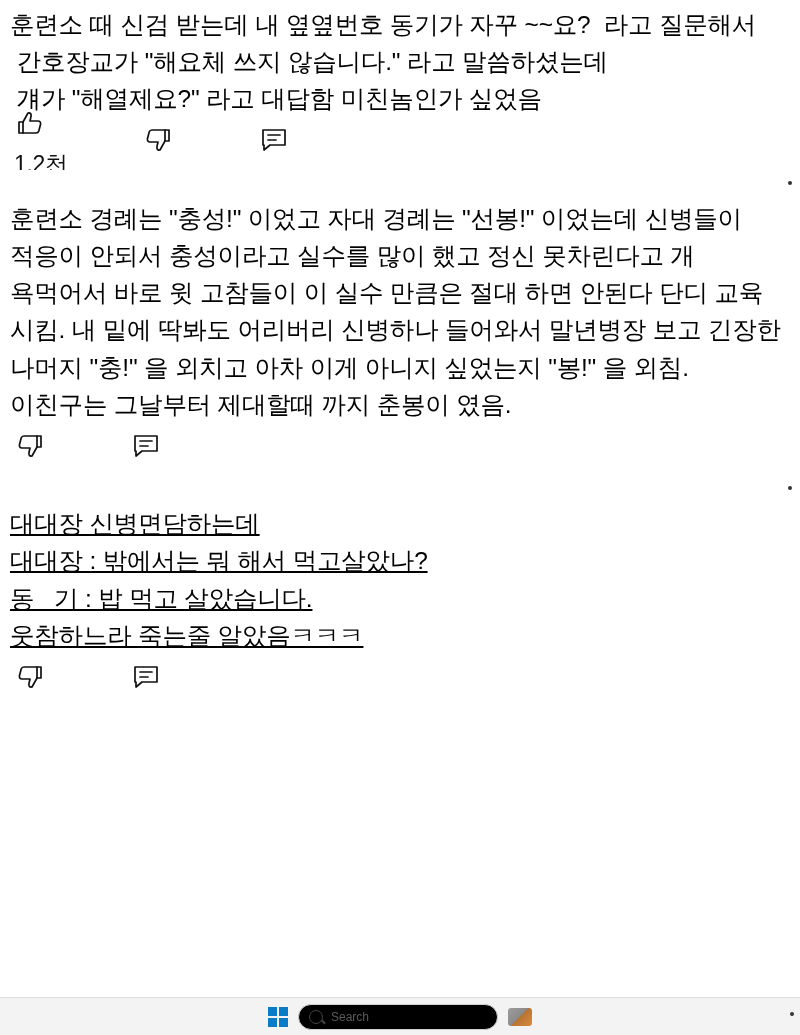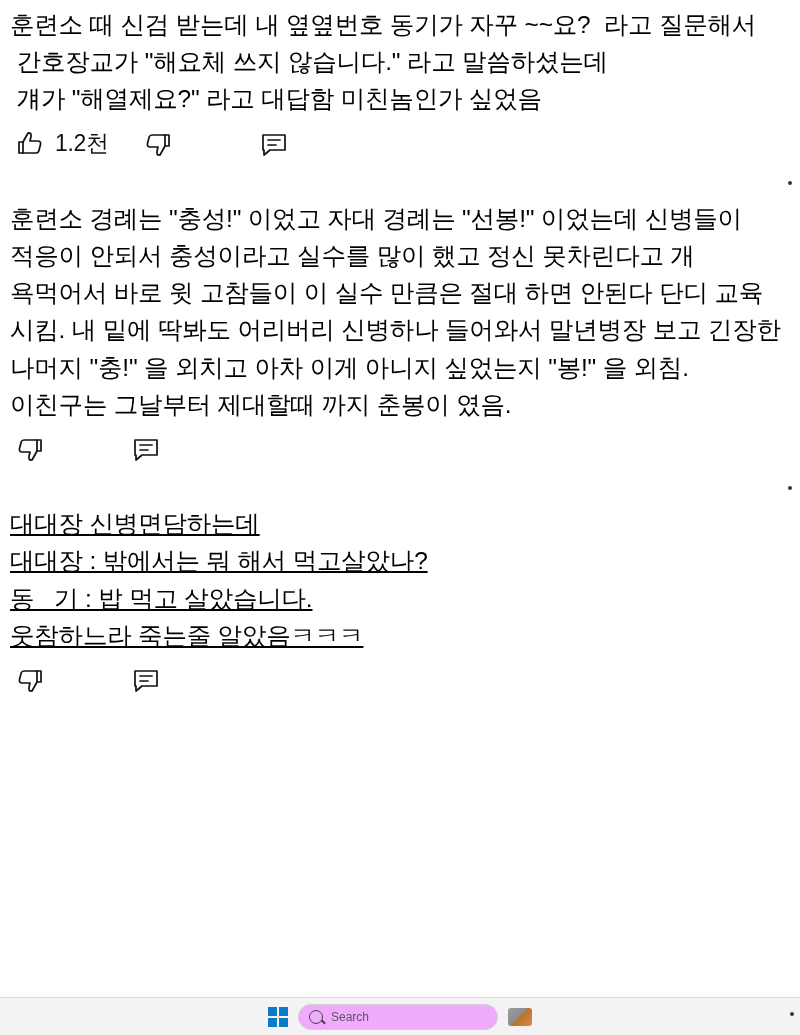--- a/index.html
+++ b/index.html
@@ -53,22 +53,23 @@
   
   .actions {
     display: flex;
     align-items: center;
     height: 52px;
     padding-left: 4px;
     gap: 0;
   }
   .action {
     display: flex;
-    align-items: center;
+    align-items: flex-start;
     gap: 9px;
+    flex-direction: column;
   }
   .action.like { width: 128px; }
   .action.dislike { width: 116px; }
   .action.comment { width: 80px; }
 
   .count {
     font-size: 23px;
     color: #111111;
     letter-spacing: -0.3px;
   }
@@ -115,21 +116,21 @@
     gap: 2px;
   }
   .win-logo i {
     display: block;
     background: #0a7cc7;
   }
   .search-pill {
     width: 200px;
     height: 26px;
     border-radius: 13px;
-    background: #f0abfc;
+    background: #000000;
     border: 1px solid #d0d0d0;
     display: flex;
     align-items: center;
     padding: 0 10px;
     gap: 8px;
     box-sizing: border-box;
   }
   .search-pill .label {
     font-size: 12px;
     color: #5a5a5a;

